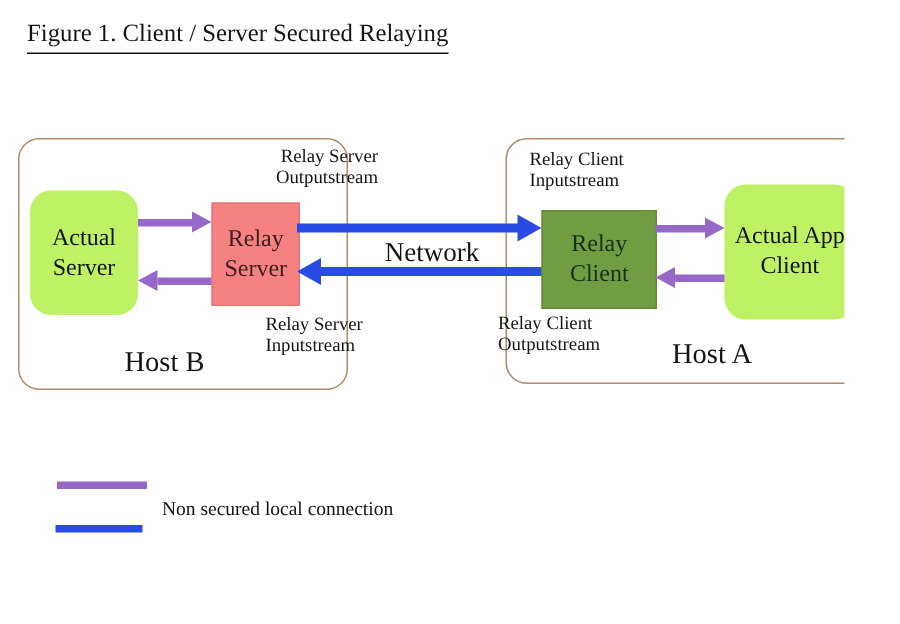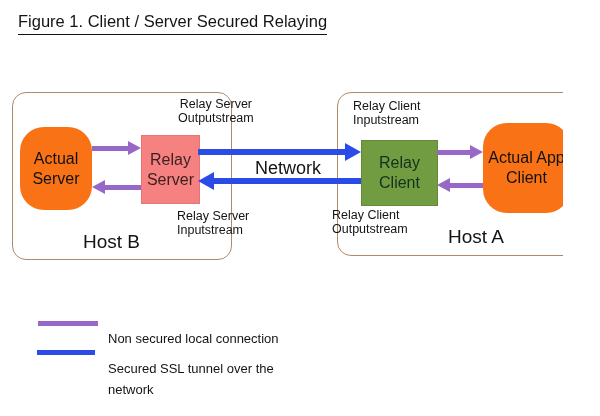--- a/index.html
+++ b/index.html
@@ -1,35 +1,35 @@
 <!DOCTYPE html>
 <html><head>
 <meta charset="utf-8">
 <style>
   html,body { margin:0; padding:0; background:#ffffff; }
   .canvas {
     position:relative; width:563px; height:416px; background:#ffffff;
-    font-family:Liberation Sans, sans-serif; color:#141414; overflow:hidden;
+    font-family:Liberation Serif, serif; color:#141414; overflow:hidden;
   }
 
   .figure-title {
     position:absolute; left:18px; top:12px;
     font-size:16.5px; border-bottom:1.4px solid #111; padding-bottom:3px;
     white-space:nowrap;
   }
 
   .host {
     position:absolute; border:1.4px solid #b08a68; border-radius:14px; background:#ffffff;
   }
 
   .node {
     position:absolute; display:flex; align-items:center; justify-content:center;
     text-align:center; white-space:pre-line; font-size:16px; line-height:20px;
   }
-  .endpoint { background:#f97316; border-radius:24px; color:#111; }
+  .endpoint { background:#bef264; border-radius:14px; color:#111; }
   .relay-server { background:#f58181; border:1px solid #e87575; color:#3c1f1f; }
   .relay-client { background:#719c41; border:1px solid #648a37; color:#16301c; }
 
   .stream-label {
     position:absolute; font-size:12.5px; line-height:14px; white-space:pre-line;
     color:#141414;
   }
   .host-label { position:absolute; font-size:19px; }
   .net-label  { position:absolute; font-size:18px; text-align:center; }
 
@@ -101,16 +101,14 @@
   <div class="aline purple-line" style="left:437px; top:150px; width:34px; height:5px;"></div>
   <div class="ahead head-right-purple" style="left:470px; top:145px;"></div>
 
   <div class="aline purple-line" style="left:449px; top:183px; width:34px; height:5px;"></div>
   <div class="ahead head-left-purple" style="left:437px; top:178px;"></div>
 
   <div class="aline purple-line" style="left:38px; top:321px; width:60px; height:5px;"></div>
   <div class="legend-label" style="left:108px; top:315px;">Non secured local connection</div>
 
   <div class="aline blue-line" style="left:37px; top:350px; width:58px; height:5px;"></div>
-  <div class="legend-label" style="left:108px; top:345px;">Secured SSL tunnel over the
-network</div>
 
 </div>
 
 </body></html>

